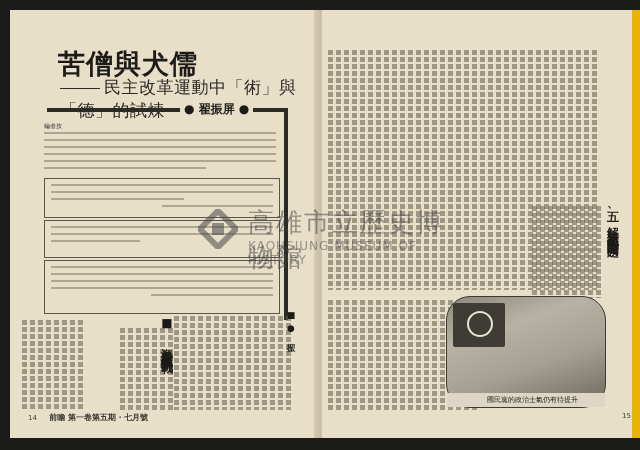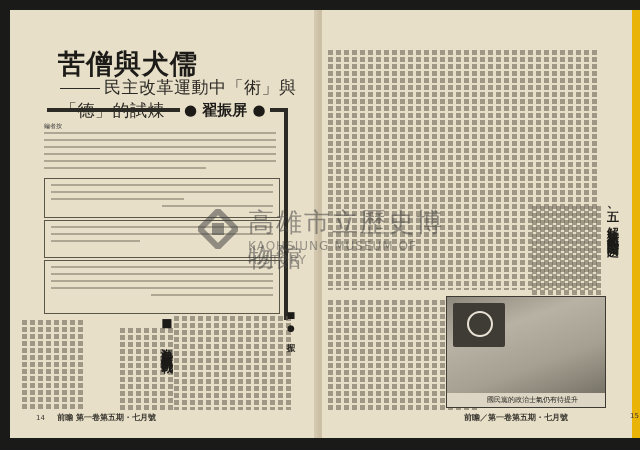--- a/index.html
+++ b/index.html
@@ -6,37 +6,37 @@
   body{width:640px;height:450px;background:#1a1a18;overflow:hidden;position:relative;font-family:"DejaVu Sans",sans-serif;}
   .spread{position:absolute;left:10px;top:10px;width:622px;height:428px;background:#eab308;padding-left:20px;}
   .page{position:absolute;top:0;height:428px;background:#e8dfc9;}
   .page.left{left:0;width:308px;border-right:1px solid #bfb49c;}
   .page.right{left:312px;width:310px;}
   .gutter{position:absolute;left:304px;top:0;width:12px;height:428px;background:linear-gradient(90deg,#d7ccb3,#c9bea4 50%,#d7ccb3);}
   .title{position:absolute;left:48px;top:36px;font-size:27px;font-weight:bold;color:#1c1b18;letter-spacing:1px;font-family:"DejaVu Sans",sans-serif;}
   .subtitle{position:absolute;left:50px;top:66px;font-size:17px;color:#2a2924;letter-spacing:0.5px;}
   .subtitle .dash{display:inline-block;width:40px;height:1px;background:#2a2924;vertical-align:middle;margin-right:4px;}
   .byline-bar{position:absolute;left:37px;top:98px;width:240px;height:4px;background:#2b2a25;}
-  .byline{position:absolute;left:170px;top:91px;padding:0 4px;background:#e8dfc9;font-size:15px;font-weight:bold;color:#1c1b18;}
+  .byline{position:absolute;left:170px;top:91px;padding:0 4px;background:#e8dfc9;font-size:12px;font-weight:bold;color:#1c1b18;}
   .side-bar{position:absolute;left:274px;top:98px;width:4px;height:212px;background:#2b2a25;}
   .text-lines{position:absolute;}
   .hline{height:2px;background:#7d7666;opacity:.55;margin-bottom:5px;}
   .quote-box{position:absolute;border:1px solid #5a564a;}
   .vcol{position:absolute;display:flex;flex-direction:row-reverse;gap:3px;}
   .vline{width:5px;background:repeating-linear-gradient(180deg,#6e6858 0 5px,transparent 5px 7px);opacity:.6;}
   .vhead{position:absolute;writing-mode:vertical-rl;font-weight:bold;color:#1c1b18;font-size:12px;letter-spacing:2px;}
   .watermark{position:absolute;left:190px;top:205px;width:270px;height:60px;pointer-events:none;}
   .wm-logo{position:absolute;left:8px;top:4px;width:40px;height:40px;}
   .wm-cn{position:absolute;left:58px;top:0;font-size:26px;font-weight:normal;color:rgba(70,70,70,.55);letter-spacing:2px;}
   .wm-en{position:absolute;left:58px;top:34px;font-size:12px;color:rgba(70,70,70,.5);letter-spacing:1px;}
   .photo{position:absolute;left:446px;top:296px;width:158px;height:110px;background:linear-gradient(160deg,#8d887c 0%,#b8b2a4 30%,#a6a092 60%,#6d685d 100%);border:1px solid #3d3a33;}
   .flag{position:absolute;left:6px;top:6px;width:52px;height:44px;background:#3f3c36;border-radius:2px;}
   .sun{position:absolute;left:14px;top:8px;width:22px;height:22px;border-radius:50%;border:2px solid #e8e2d4;background:#3f3c36;}
   .caption{position:absolute;left:0;bottom:0;width:100%;height:14px;background:#ddd6c4;font-size:7px;color:#1f1e1a;padding-left:40px;line-height:14px;box-sizing:border-box;}
-  .footer{position:absolute;font-size:7px;color:#3a3830;margin-left:8px;}
+  .footer{position:absolute;font-size:7px;color:#3a3830;}
   .footer b{font-size:8px;margin-right:4px;}
 </style>
 </head>
 <body>
 
 <div class="spread">
 
   <div class="page left">
     <div class="title">苦僧與犬儒</div>
     <div class="subtitle"><span class="dash"></span><span>民主改革運動中「術」與「德」的試煉</span></div>
@@ -190,27 +190,24 @@
         <div class="vline"></div>
         <div class="vline"></div>
         <div class="vline"></div>
         <div class="vline"></div>
         <div class="vline"></div>
         <div class="vline"></div>
         <div class="vline"></div>
         <div class="vline"></div>
         <div class="vline"></div>
     </div>
-    <div class="footer" style="left:134px;top:402px;">
-      <b>前瞻／第一卷第五期・七月號</b>
-    </div>
     <div class="footer" style="left:300px;top:402px;">15</div>
   </div>
 
-  <div class="photo" style="left:436px;top:286px;">
+  <div class="photo" style="left:436px;top:286px;border-radius:24px;">
     <div class="flag">
         <div class="sun"></div>
       </div>
     <div class="caption">國民黨的政治士氣仍有待提升</div>
   </div>
 
   <div class="watermark" style="left:180px;top:195px;">
     <svg class="wm-logo" viewBox="0 0 40 40">
       <polygon points="20,2 38,20 20,38 2,20" fill="none" stroke="rgba(70,70,70,.55)" stroke-width="6"></polygon>
       <rect x="14" y="14" width="12" height="12" fill="rgba(70,70,70,.55)"></rect>

